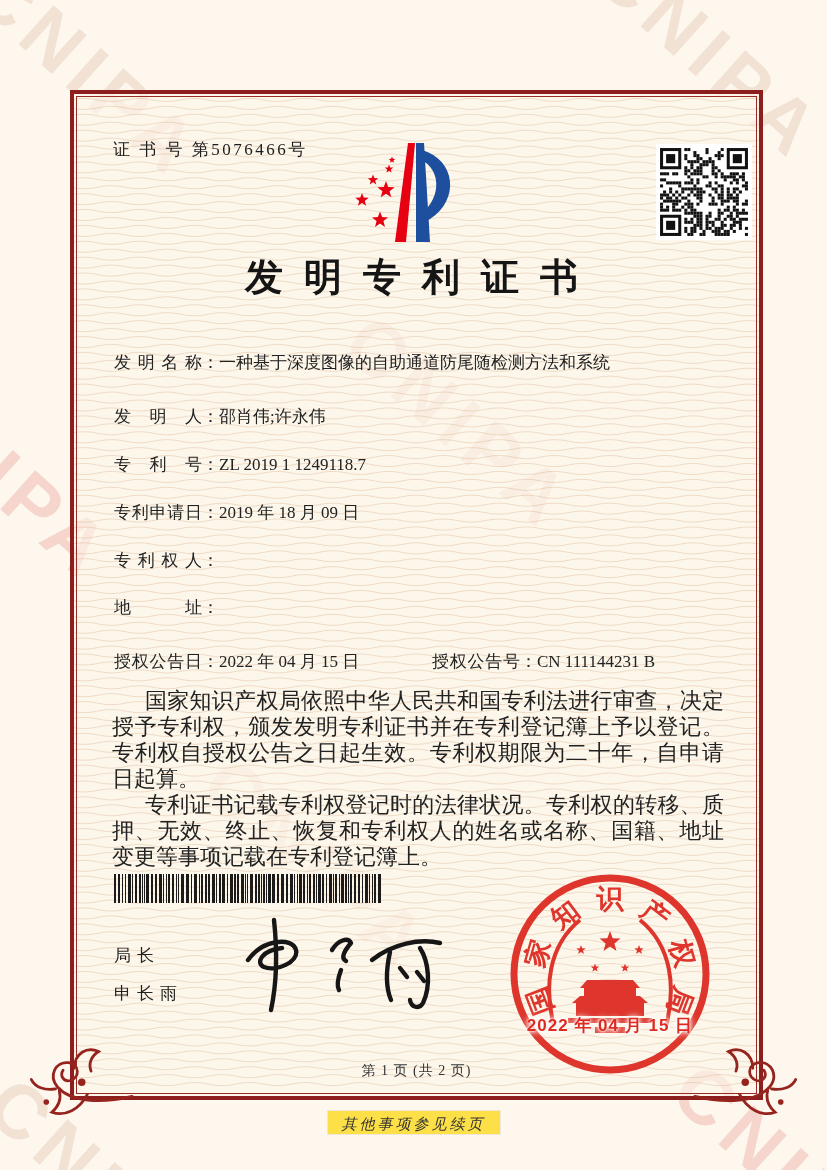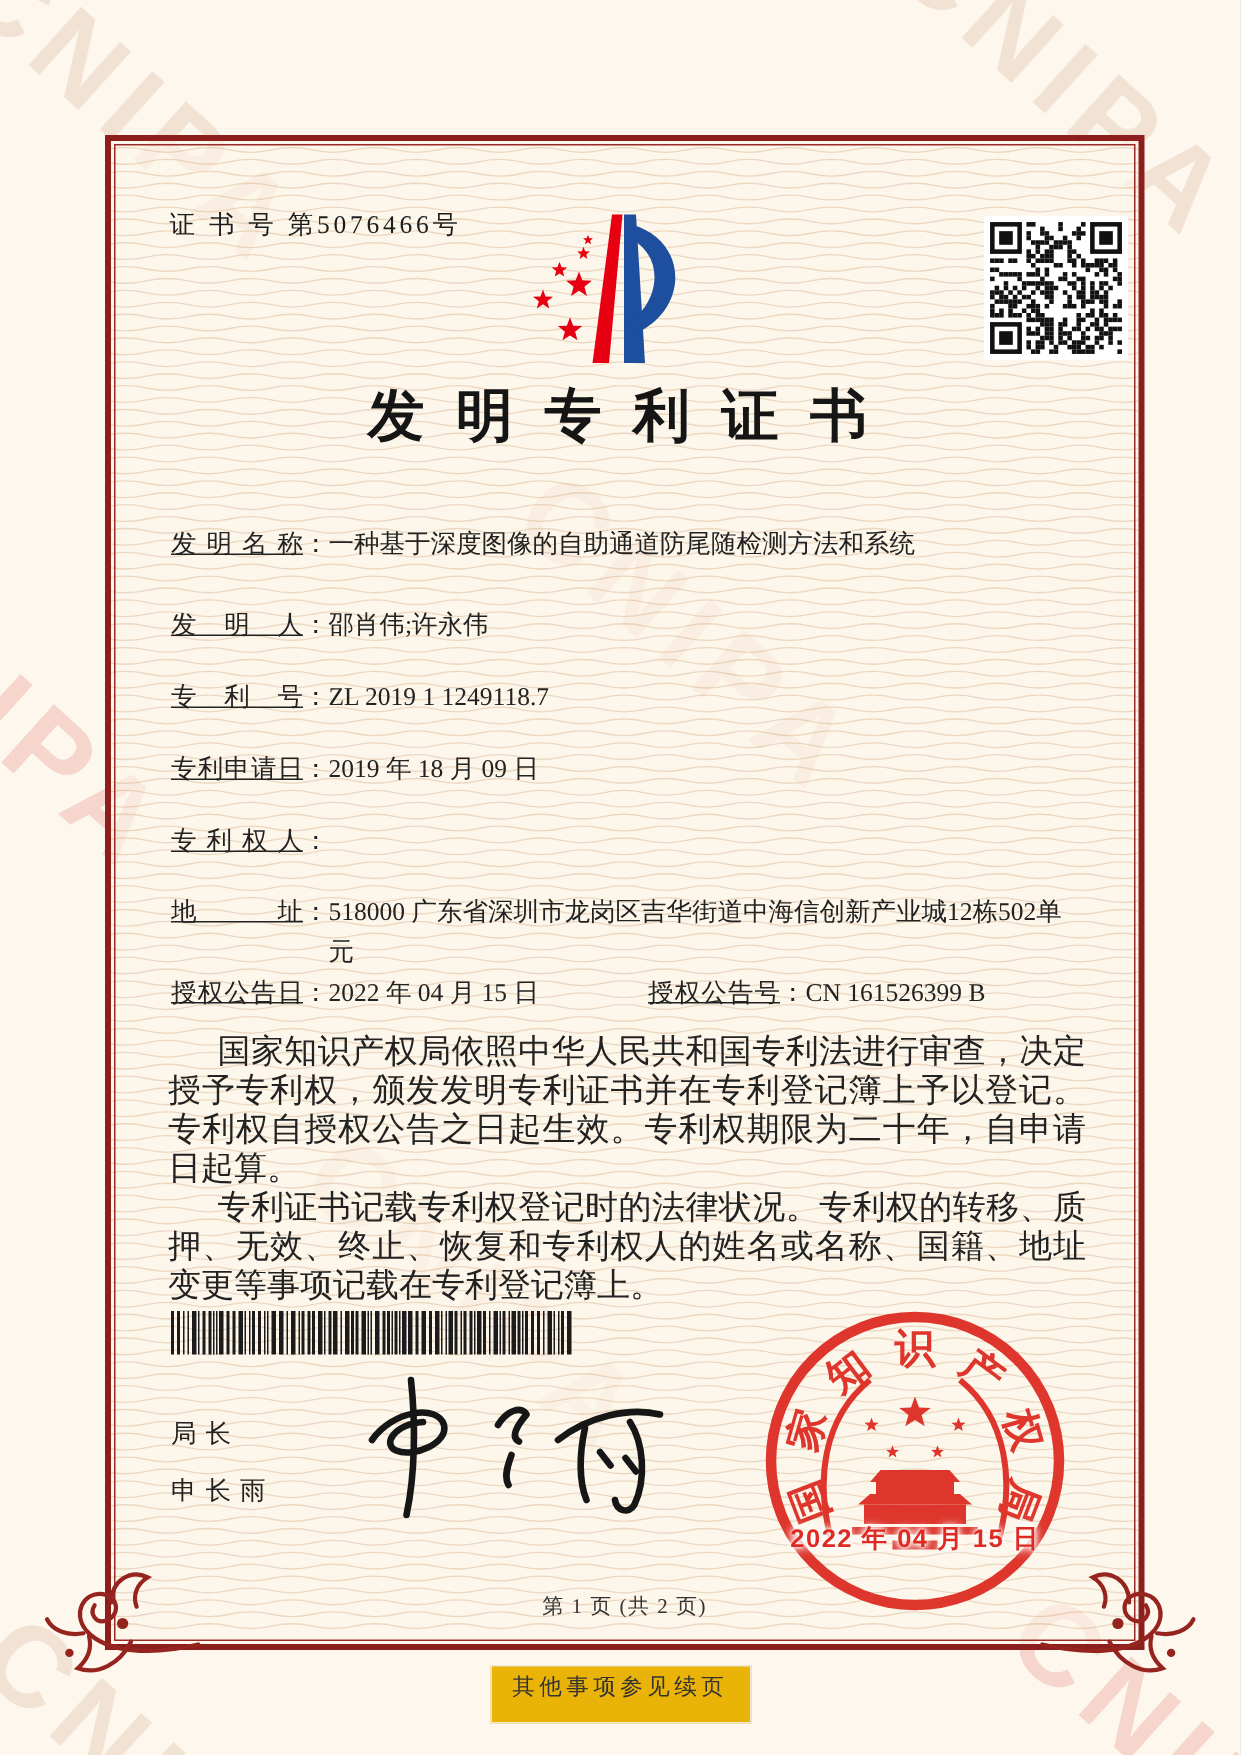--- a/index.html
+++ b/index.html
@@ -33,21 +33,21 @@
   .cert-no{position:absolute;left:113px;top:138px;font-size:17px;letter-spacing:2.5px;color:#1c1c1c;}
   .logo{position:absolute;left:350px;top:140px;width:130px;height:106px;}
   .qr{position:absolute;left:656px;top:144px;width:96px;height:96px;background:#fff;}
   .title{
     position:absolute;left:70px;top:252px;width:693px;text-align:center;
     font-size:38px;font-weight:bold;letter-spacing:21px;padding-left:11px;
     box-sizing:border-box;color:#151515;
   }
   
   .row{position:absolute;left:114px;display:flex;align-items:flex-start;font-size:17px;line-height:27px;}
-  .lab{width:88px;flex:none;text-align:justify;text-align-last:justify;text-decoration:underline;}
+  .lab{width:88px;flex:none;text-align:justify;text-align-last:justify;}
   .colon{flex:none;}
   .val{flex:none;max-width:505px;}
   .r1{top:349px;} .r2{top:403px;} .r3{top:451px;} .r4{top:499px;}
   .r5{top:547px;} .r6{top:594px;} .r7{top:648px;}
   .grp{display:flex;align-items:center;}
   .grp1{width:318px;flex:none;}
   
   .body-text{position:absolute;left:112px;top:688px;width:612px;font-size:22px;line-height:26px;text-align:justify;}
   .body-text p{margin:0;text-indent:33px;}
   
@@ -62,22 +62,22 @@
   .seal-date{
     position:absolute;left:505px;top:1014px;width:210px;text-align:center;
     font-size:17px;font-weight:bold;letter-spacing:1px;color:#de2a20;
     font-family:"Liberation Sans","DejaVu Sans",sans-serif;
     text-shadow:0 0 2px #fff,0 0 4px #fff,0 0 6px #fff,0 0 8px rgba(255,255,255,.9);
   }
   
   .page-indicator{position:absolute;left:70px;top:1062px;width:693px;text-align:center;font-size:14px;letter-spacing:1px;color:#333;}
   .cont-wrap{position:absolute;left:0;top:1110px;width:827px;text-align:center;}
   .cont-note{
-    display:inline-block;background:#eab308;border:1px solid #efe7da;
-    padding:4px 14px 14px;font-size:15px;letter-spacing:3px;color:#333;
+    display:inline-block;background:#fde047;border:1px solid #efe7da;
+    padding:4px 14px 0;font-size:15px;letter-spacing:3px;color:#333;font-style:italic;
   }
   
   .orn{position:absolute;width:112px;height:80px;}
   .orn-left{left:22px;top:1040px;}
   .orn-right{left:693px;top:1040px;transform:scaleX(-1);}
 </style>
 </head>
 <body>
 
 <div class="page">
@@ -575,32 +575,31 @@
       <span class="colon">：</span>
       <span class="val">2019 年 18 月 09 日</span>
   </div>
   <div class="row r5">
     <span class="lab">专利权人</span>
       <span class="colon">：</span>
   </div>
   <div class="row r6">
     <span class="lab">地址</span>
       <span class="colon">：</span>
-      <span class="val">518000 广东省深圳市龙岗区吉华街道中海信创新产业城12栋502单元</span>
   </div>
   <div class="row r7">
     <span class="grp grp1">
       <span class="lab">授权公告日</span>
         <span class="colon">：</span>
         <span class="val">2022 年 04 月 15 日</span>
     </span>
     <span class="grp">
       <span class="lab">授权公告号</span>
         <span class="colon">：</span>
-        <span class="val">CN 161526399 B</span>
+        <span class="val">CN 111144231 B</span>
     </span>
   </div>
 
   <div class="body-text">
     <p>国家知识产权局依照中华人民共和国专利法进行审查，决定授予专利权，颁发发明专利证书并在专利登记簿上予以登记。专利权自授权公告之日起生效。专利权期限为二十年，自申请日起算。</p>
     <p>专利证书记载专利权登记时的法律状况。专利权的转移、质押、无效、终止、恢复和专利权人的姓名或名称、国籍、地址变更等事项记载在专利登记簿上。</p>
   </div>
 
   <div class="barcode" id="barcode">
       <div style="width: 2px; margin-right: 2px;"></div>

